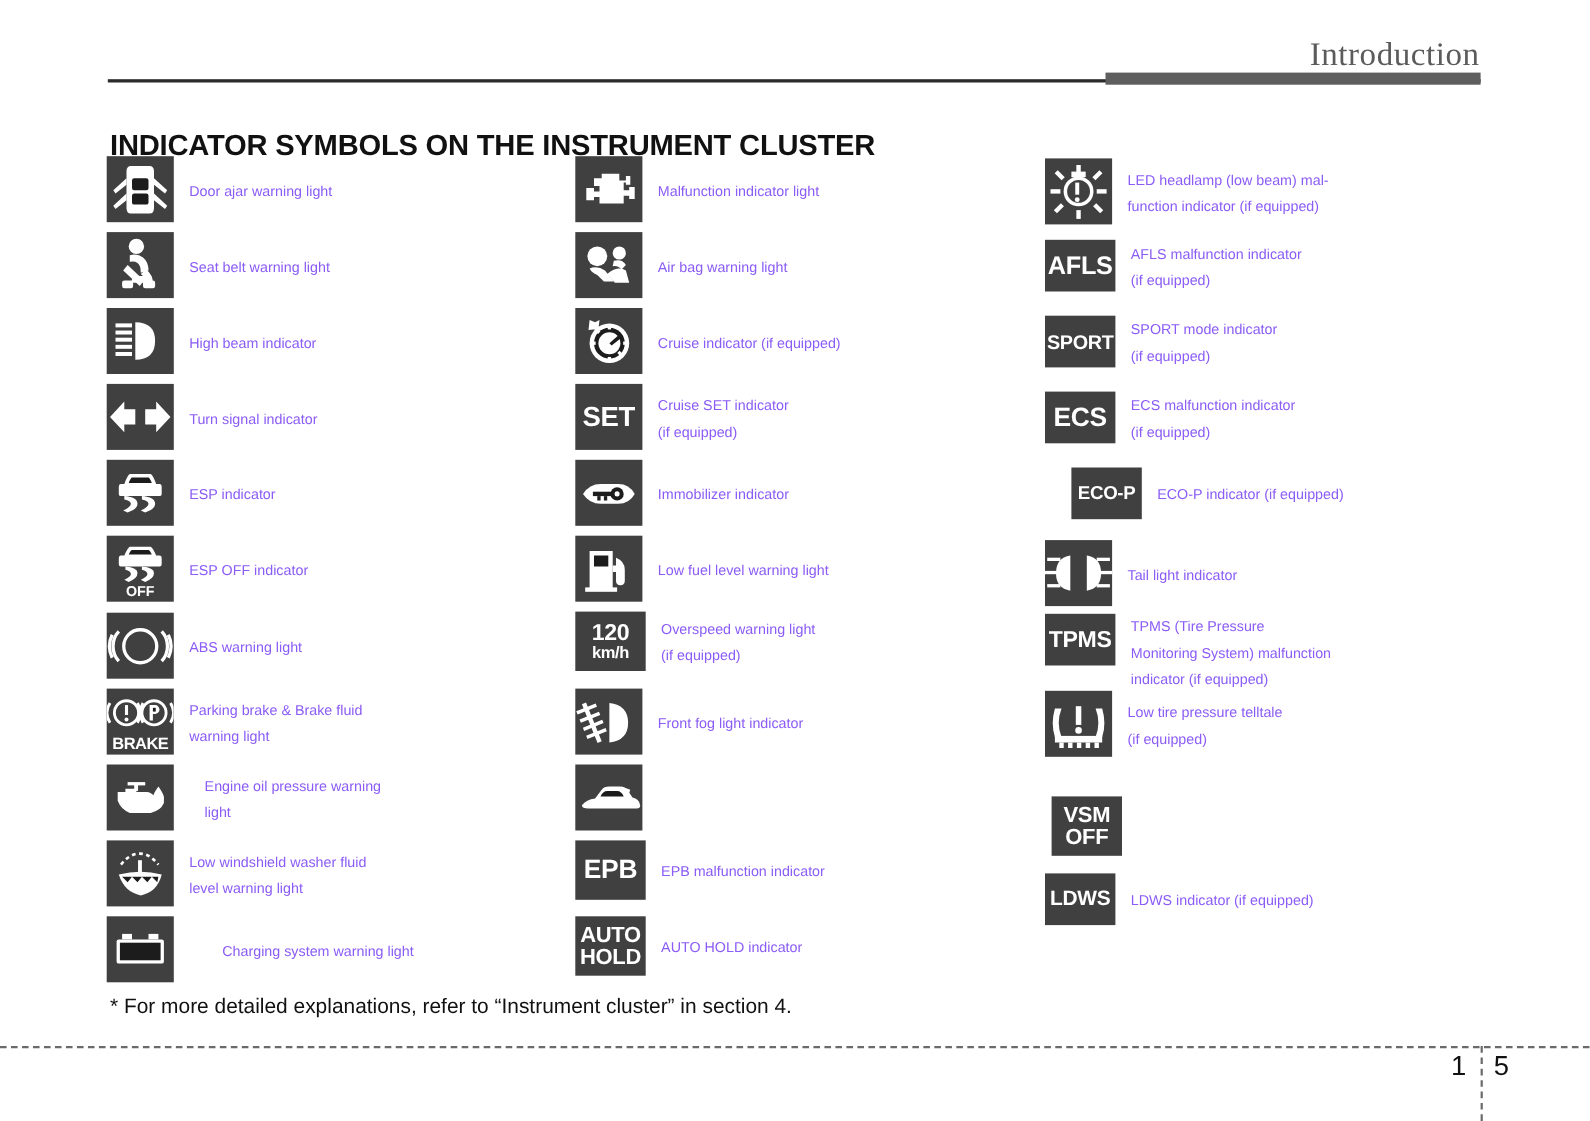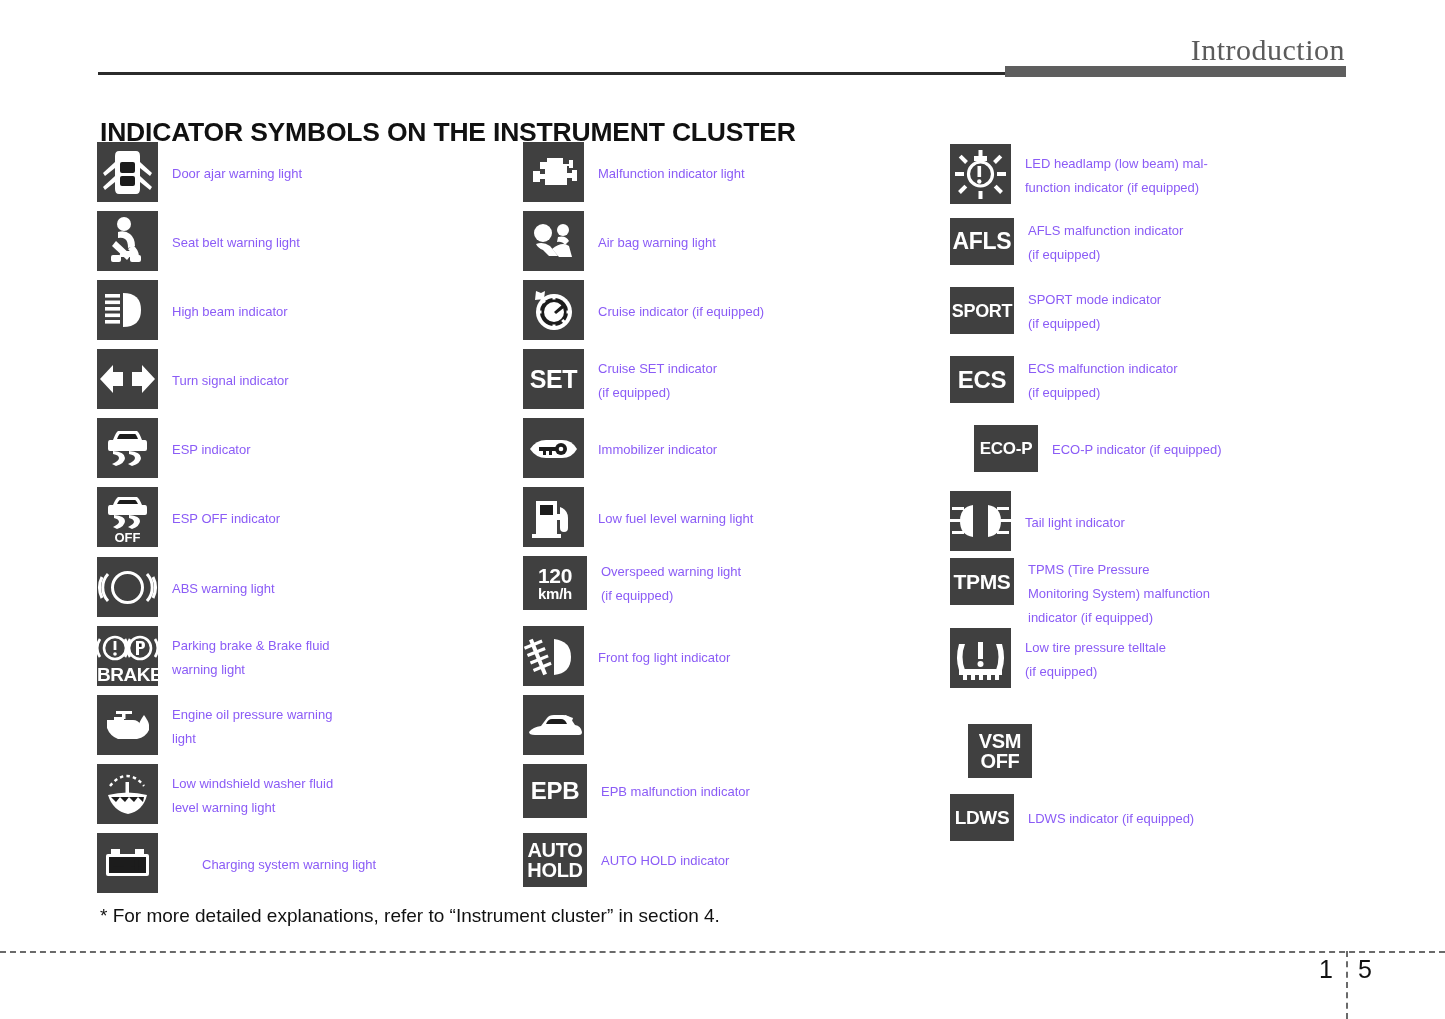--- a/index.html
+++ b/index.html
@@ -230,37 +230,37 @@
     </g>
     <g fill="#fff">
       <rect x="16.6" y="15" width="2.8" height="9"></rect>
       <circle cx="18" cy="28" r="1.8"></circle>
       <path d="M39 15 h5 a4 4 0 0 1 0 8 h-2 v6 h-3 z"></path>
     </g>
     <g fill="#1c1c1c">
             <rect x="42" y="17.5" width="2.6" height="3.4"></rect>
           </g>
         </svg>
-        <span class="icon-text" style="position:absolute;left:0;right:0;bottom:2px;font-size:19px;letter-spacing:-.5px;">BRAKE</span>
+        <span class="icon-text" style="position:absolute;left:0;right:0;bottom:2px;font-size:15px;letter-spacing:-.5px;">BRAKE</span>
       </div>
       <div class="row-label" style="padding-top: 8px;">Parking brake &amp; Brake fluid
 warning light</div>
     </div>
     <div class="row" style="top: 553px; left: 0px;">
       <div class="icon-box sq">
         <svg width="61" height="61" viewBox="0 0 61 61">
     <g fill="#fff">
       <path d="M10 25 h7 v-3 h10 v3 h9 q5 0 8 5 h8 v5 q-3 7 -12 9 h-19 q-8 -3 -11 -11 z"></path>
       <rect x="19" y="16" width="16" height="3"></rect>
       <rect x="25" y="17" width="3.5" height="7"></rect>
       <path d="M47 20 q5 7 5 10 q0 4 -5 4 q-5 0 -5 -4 q0 -3 5 -10 z"></path>
     </g>
         </svg>
       </div>
-      <div class="row-label" style="padding-top: 8px;">Engine oil pressure warning
+      <div class="row-label" style="padding-top: 8px; margin-left: 14px;">Engine oil pressure warning
 light</div>
     </div>
     <div class="row" style="top: 622px; left: 0px;">
       <div class="icon-box sq">
         <svg width="61" height="61" viewBox="0 0 61 61">
     <g fill="#fff">
       <path d="M11 31 q20 -5 39 0 q-4 16 -19 19 q-15 -3 -20 -19 z"></path>
       <rect x="28.5" y="18" width="3.5" height="12"></rect>
     </g>
     <g fill="#1c1c1c">
@@ -545,21 +545,21 @@
       <rect x="37" y="47" width="4" height="5"></rect>
       <rect x="45" y="47" width="4" height="5"></rect>
       <rect x="28" y="14" width="5" height="17"></rect>
       <circle cx="30.5" cy="36" r="3"></circle>
     </g>
         </svg>
       </div>
       <div class="row-label" style="padding-top: 8px;">Low tire pressure telltale
 (if equipped)</div>
     </div>
-    <div class="row" style="top: 582px; left: 18px;">
+    <div class="row" style="top: 582px; left: 6px;">
       <div class="icon-box wide2">
         <span class="icon-text">
           <div style="font-size:20px;letter-spacing:-0.3px;">VSM</div>
           <div style="font-size:20px;letter-spacing:-0.3px;">OFF</div>
         </span>
       </div>
     </div>
     <div class="row" style="top: 652px; left: 0px;">
       <div class="icon-box wide">
         <span class="icon-text">

